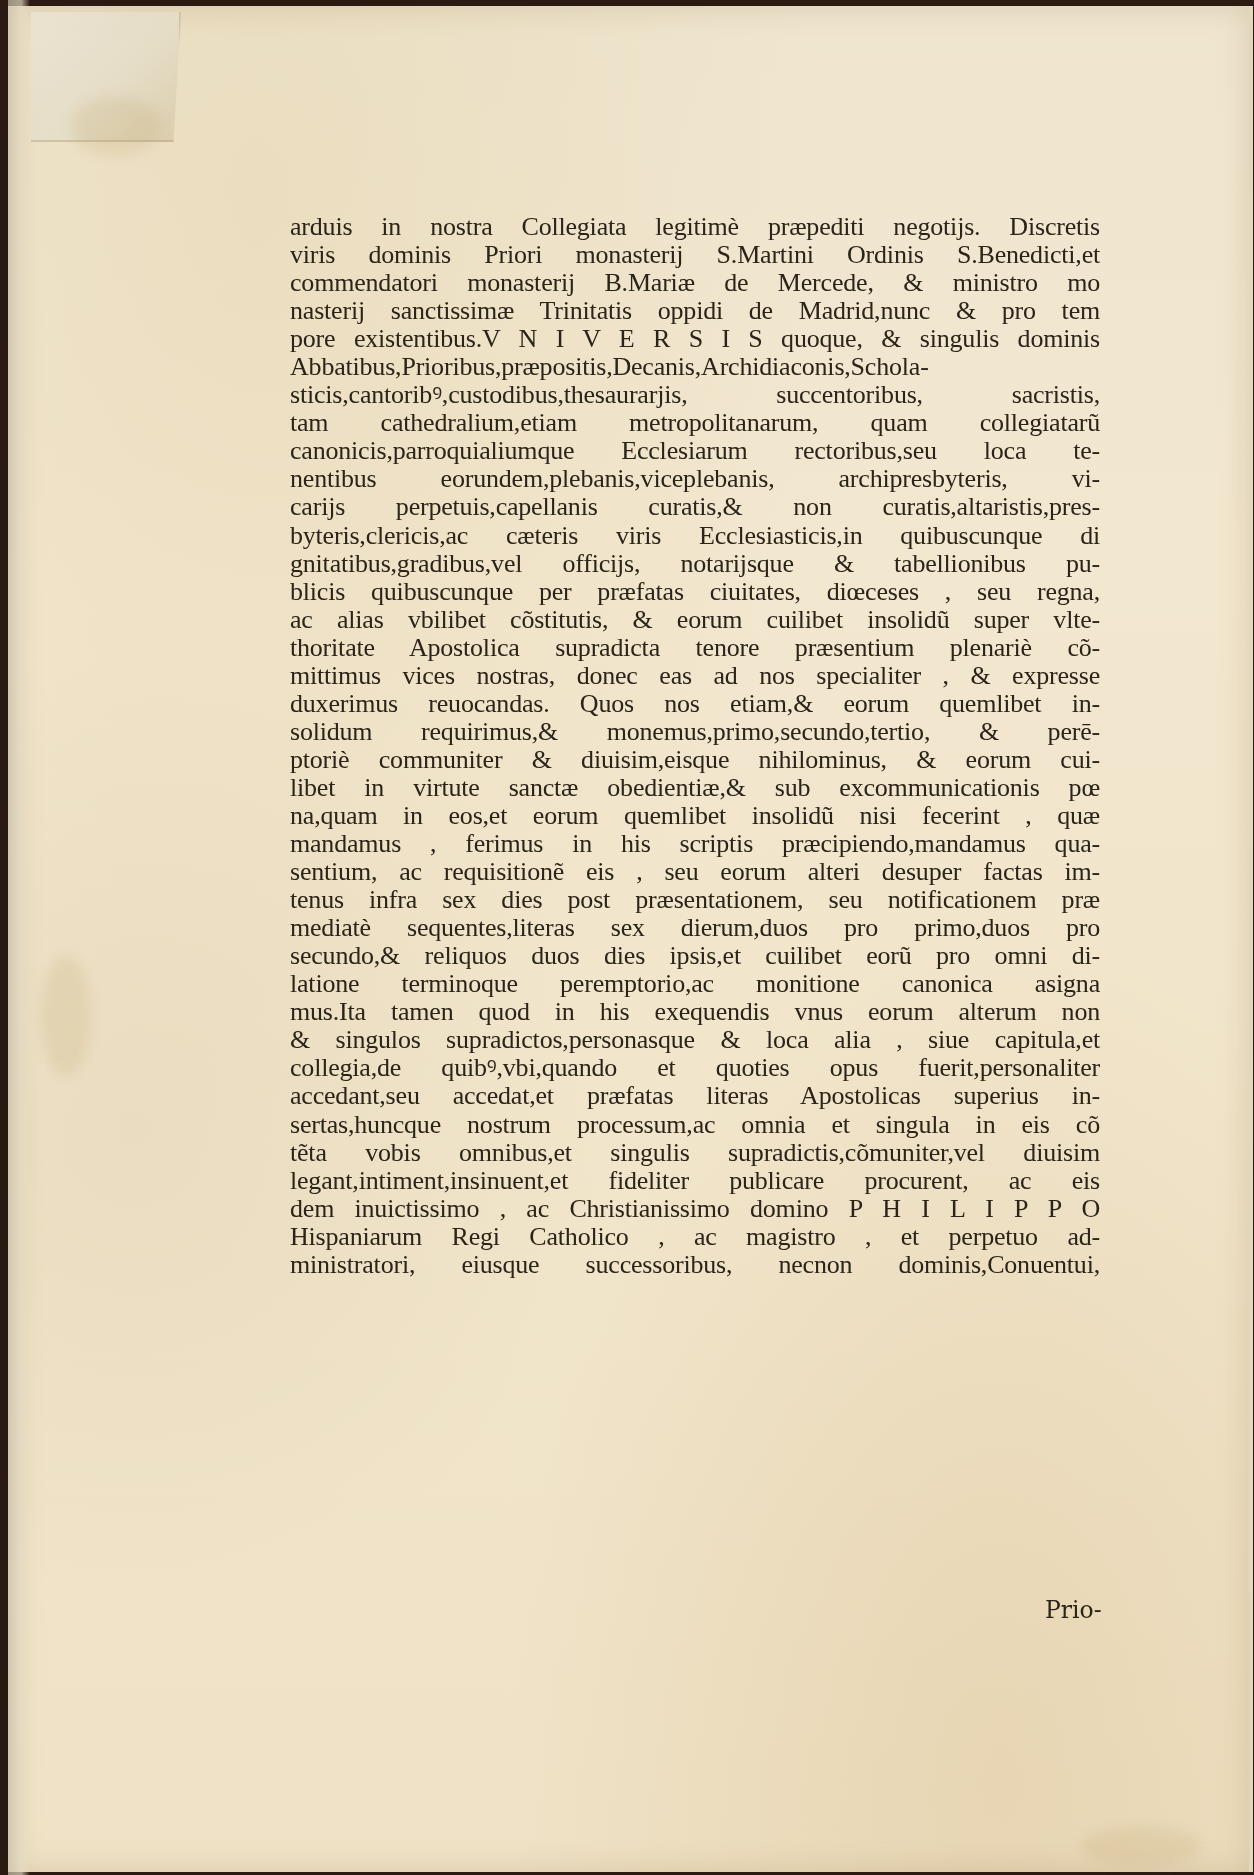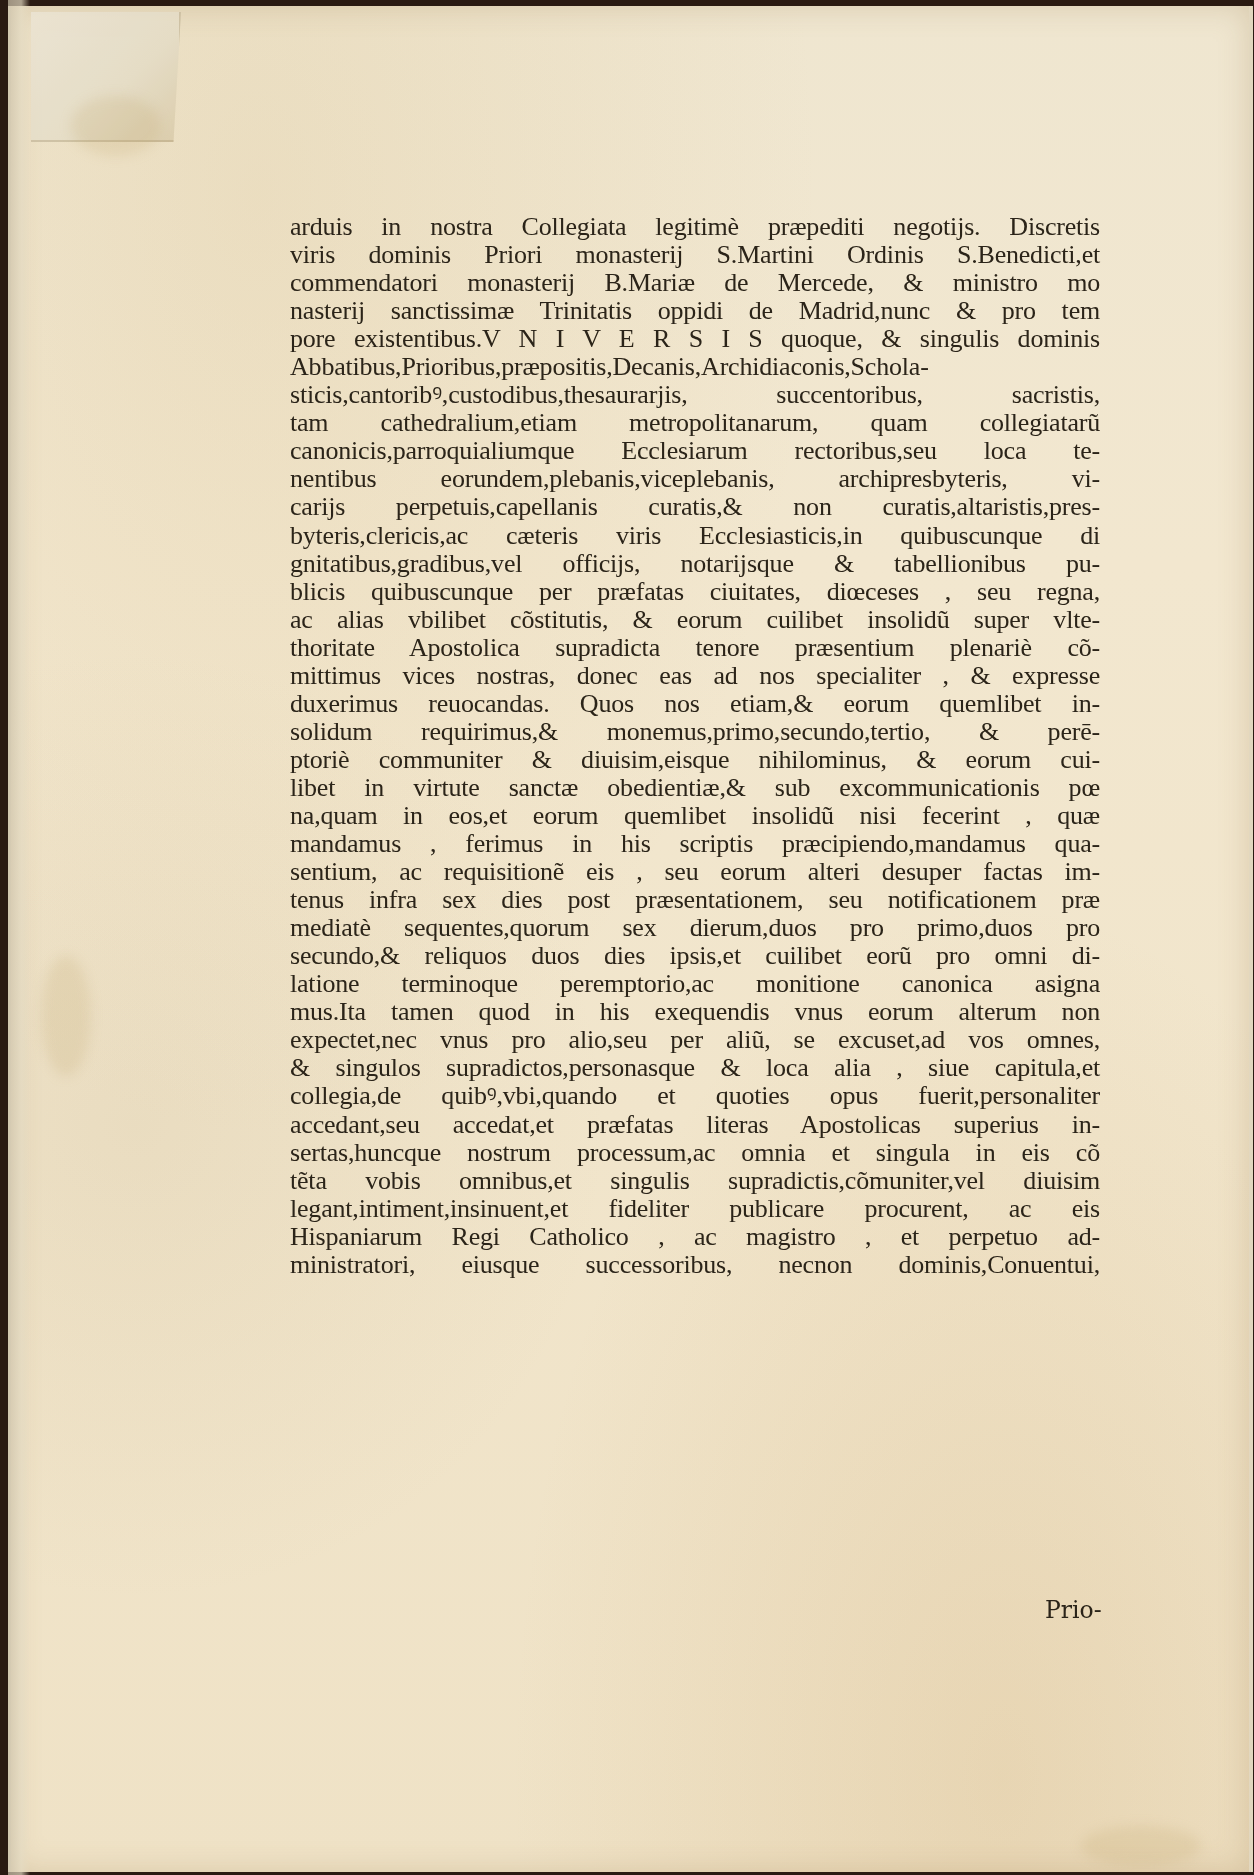--- a/index.html
+++ b/index.html
@@ -117,28 +117,28 @@
   <div class="line">thoritate Apostolica supradicta tenore præsentium plenariè cõ-</div>
   <div class="line">mittimus vices nostras, donec eas ad nos specialiter , &amp; expresse</div>
   <div class="line">duxerimus reuocandas. Quos nos etiam,&amp; eorum quemlibet in-</div>
   <div class="line">solidum requirimus,&amp; monemus,primo,secundo,tertio, &amp; perē-</div>
   <div class="line">ptoriè communiter &amp; diuisim,eisque nihilominus, &amp; eorum cui-</div>
   <div class="line">libet in virtute sanctæ obedientiæ,&amp; sub excommunicationis pœ</div>
   <div class="line">na,quam in eos,et eorum quemlibet insolidũ nisi fecerint , quæ</div>
   <div class="line">mandamus , ferimus in his scriptis præcipiendo,mandamus qua-</div>
   <div class="line">sentium, ac requisitionẽ eis , seu eorum alteri desuper factas im-</div>
   <div class="line">tenus infra sex dies post præsentationem, seu notificationem præ</div>
-  <div class="line">mediatè sequentes,quorum sex dierum,duos pro primo,duos pro</div>
+  <div class="line">mediatè sequentes,literas sex dierum,duos pro primo,duos pro</div>
   <div class="line">secundo,&amp; reliquos duos dies ipsis,et cuilibet eorũ pro omni di-</div>
   <div class="line">latione terminoque peremptorio,ac monitione canonica asigna</div>
   <div class="line">mus.Ita tamen quod in his exequendis vnus eorum alterum non</div>
-  <div class="line">expectet,nec vnus pro alio,seu per aliũ, se excuset,ad vos omnes,</div>
   <div class="line">&amp; singulos supradictos,personasque &amp; loca alia , siue capitula,et</div>
   <div class="line">collegia,de quibꝰ,vbi,quando et quoties opus fuerit,personaliter</div>
   <div class="line">accedant,seu accedat,et præfatas literas Apostolicas superius in-</div>
   <div class="line">sertas,huncque nostrum processum,ac omnia et singula in eis cõ</div>
   <div class="line">tẽta vobis omnibus,et singulis supradictis,cõmuniter,vel diuisim</div>
   <div class="line">legant,intiment,insinuent,et fideliter publicare procurent, ac eis</div>
+  <div class="line">dem inuictissimo , ac Christianissimo domino P H I L I P P O</div>
   <div class="line">Hispaniarum Regi Catholico , ac magistro , et perpetuo ad-</div>
   <div class="line">ministratori, eiusque successoribus, necnon dominis,Conuentui,</div>
 </div>
 
 <div class="catchword">Prio-</div>
 
 </body></html>

